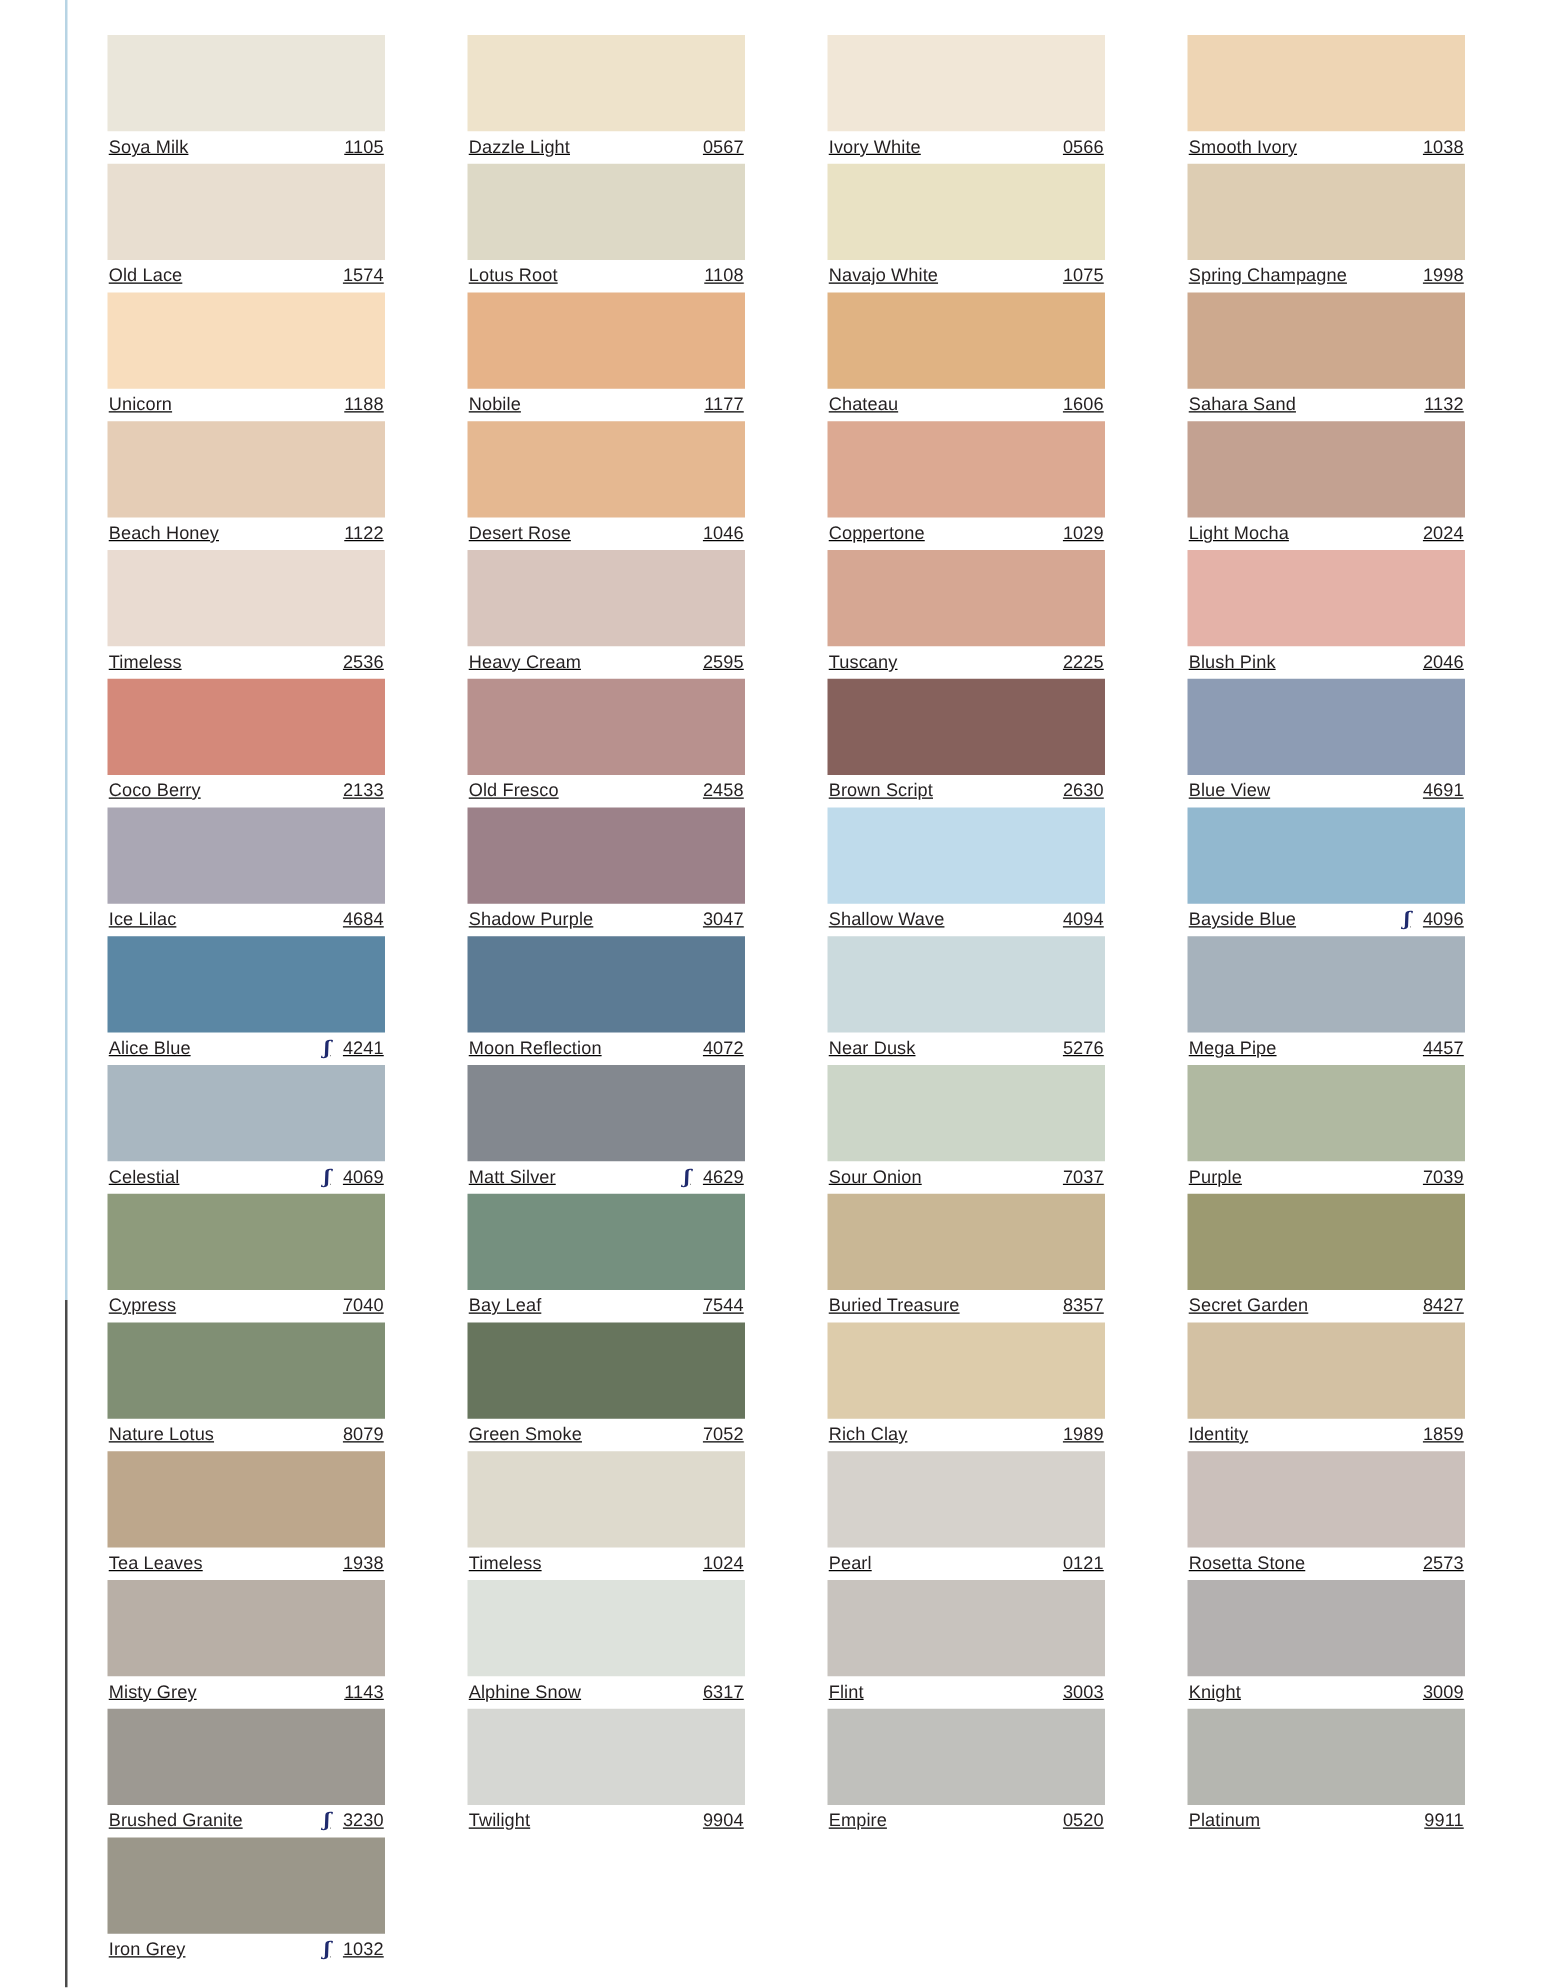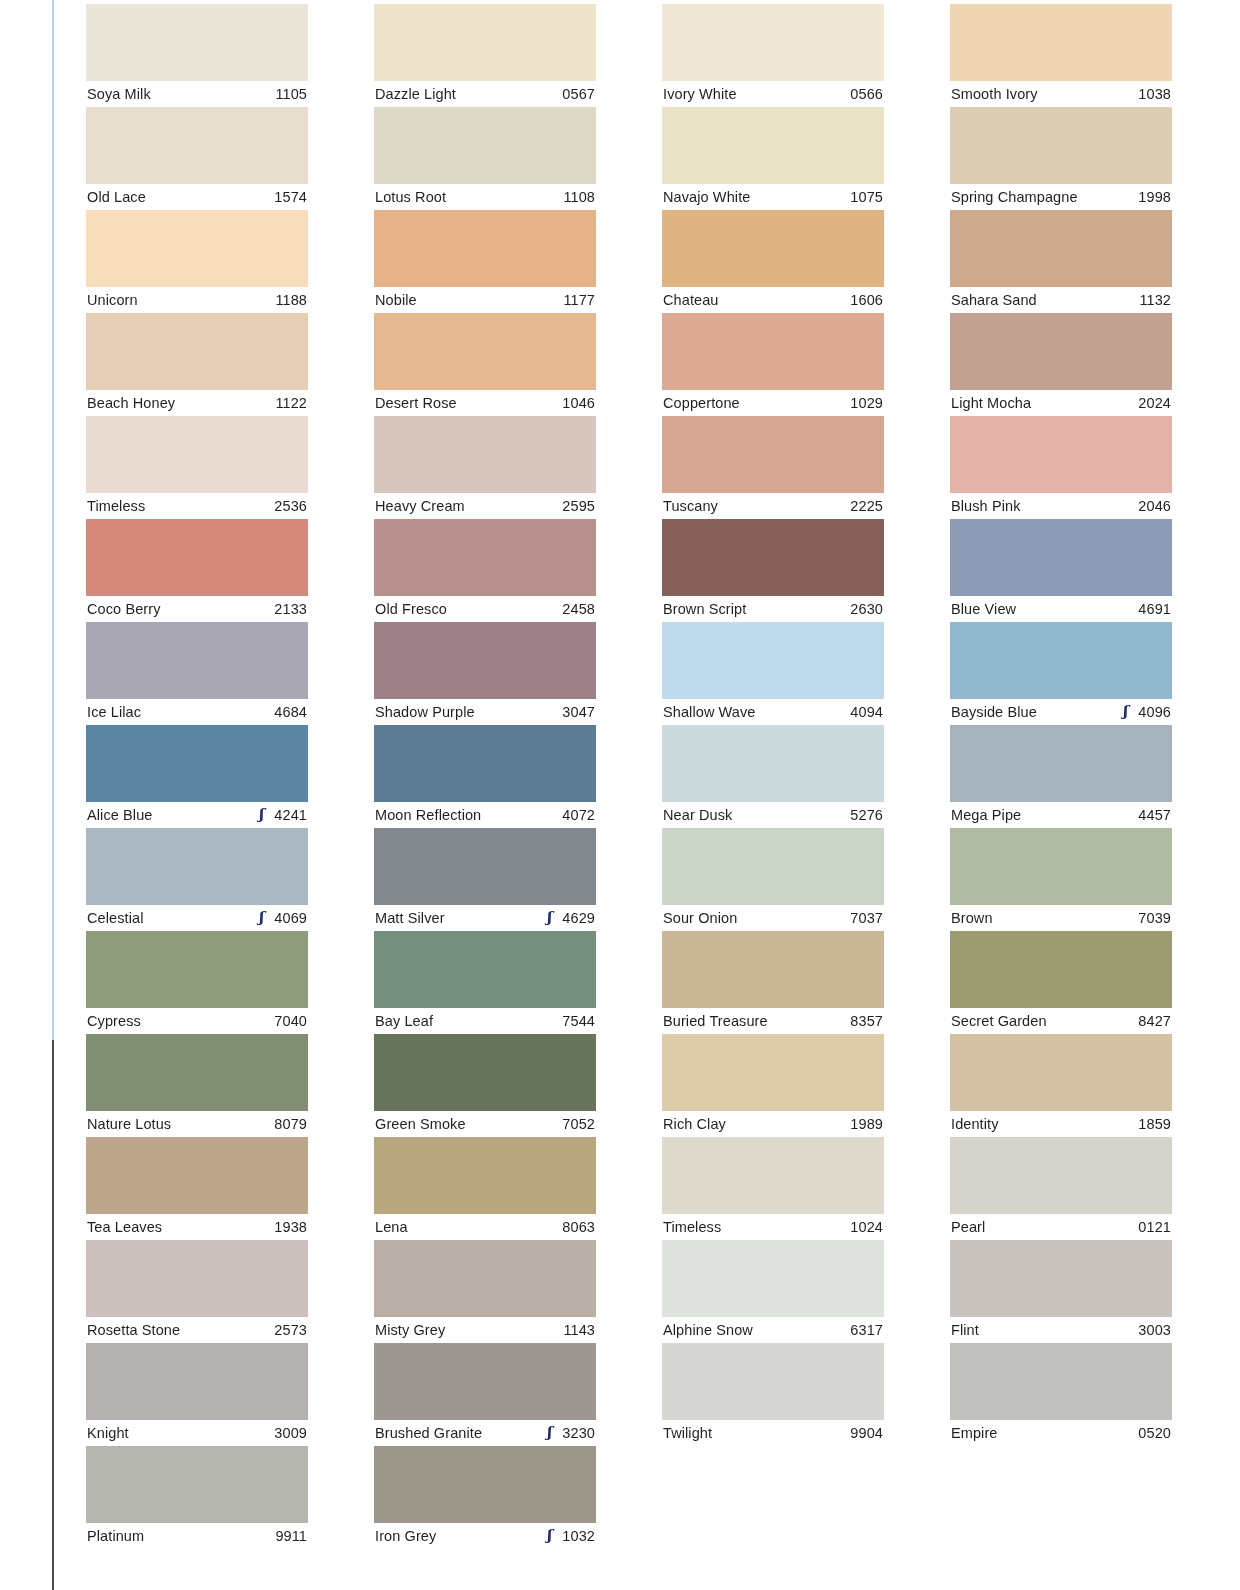--- a/index.html
+++ b/index.html
@@ -31,26 +31,27 @@
     left: 52px;
     top: 1040px;
     width: 2px;
     height: 550px;
     background: #4a4a4a;
   }
 
   #swatch-grid {
     position: absolute;
     left: 86px;
-    top: 4px;
+    top: 28px;
     width: 1086px;
     display: grid;
     grid-template-columns: repeat(4, 222px);
     column-gap: 66px;
     row-gap: 0px;
+    text-decoration: underline;
   }
 
   .swatch-cell {
     width: 222px;
     height: 103px;
     display: flex;
     flex-direction: column;
     justify-content: flex-start;
   }
 
@@ -457,21 +458,21 @@
         <span class="swatch-name">Sour Onion</span>
         <span class="swatch-code-wrap">
           <span class="special-icon hidden"></span>
           <span class="swatch-code">7037</span>
         </span>
       </div>
     </div>
     <div class="swatch-cell">
       <div class="swatch-chip" style="background: rgb(176, 185, 161);"></div>
       <div class="swatch-label">
-        <span class="swatch-name">Brown</span>
+        <span class="swatch-name">Purple</span>
         <span class="swatch-code-wrap">
           <span class="special-icon hidden"></span>
           <span class="swatch-code">7039</span>
         </span>
       </div>
     </div>
     <div class="swatch-cell">
       <div class="swatch-chip" style="background: rgb(142, 155, 124);"></div>
       <div class="swatch-label">
         <span class="swatch-name">Cypress</span>
@@ -551,30 +552,20 @@
         </span>
       </div>
     </div>
     <div class="swatch-cell">
       <div class="swatch-chip" style="background: rgb(189, 167, 140);"></div>
       <div class="swatch-label">
         <span class="swatch-name">Tea Leaves</span>
         <span class="swatch-code-wrap">
           <span class="special-icon hidden"></span>
           <span class="swatch-code">1938</span>
-        </span>
-      </div>
-    </div>
-    <div class="swatch-cell">
-      <div class="swatch-chip" style="background: rgb(185, 168, 127);"></div>
-      <div class="swatch-label">
-        <span class="swatch-name">Lena</span>
-        <span class="swatch-code-wrap">
-          <span class="special-icon hidden"></span>
-          <span class="swatch-code">8063</span>
         </span>
       </div>
     </div>
     <div class="swatch-cell">
       <div class="swatch-chip" style="background: rgb(222, 218, 205);"></div>
       <div class="swatch-label">
         <span class="swatch-name">Timeless</span>
         <span class="swatch-code-wrap">
           <span class="special-icon hidden"></span>
           <span class="swatch-code">1024</span>

